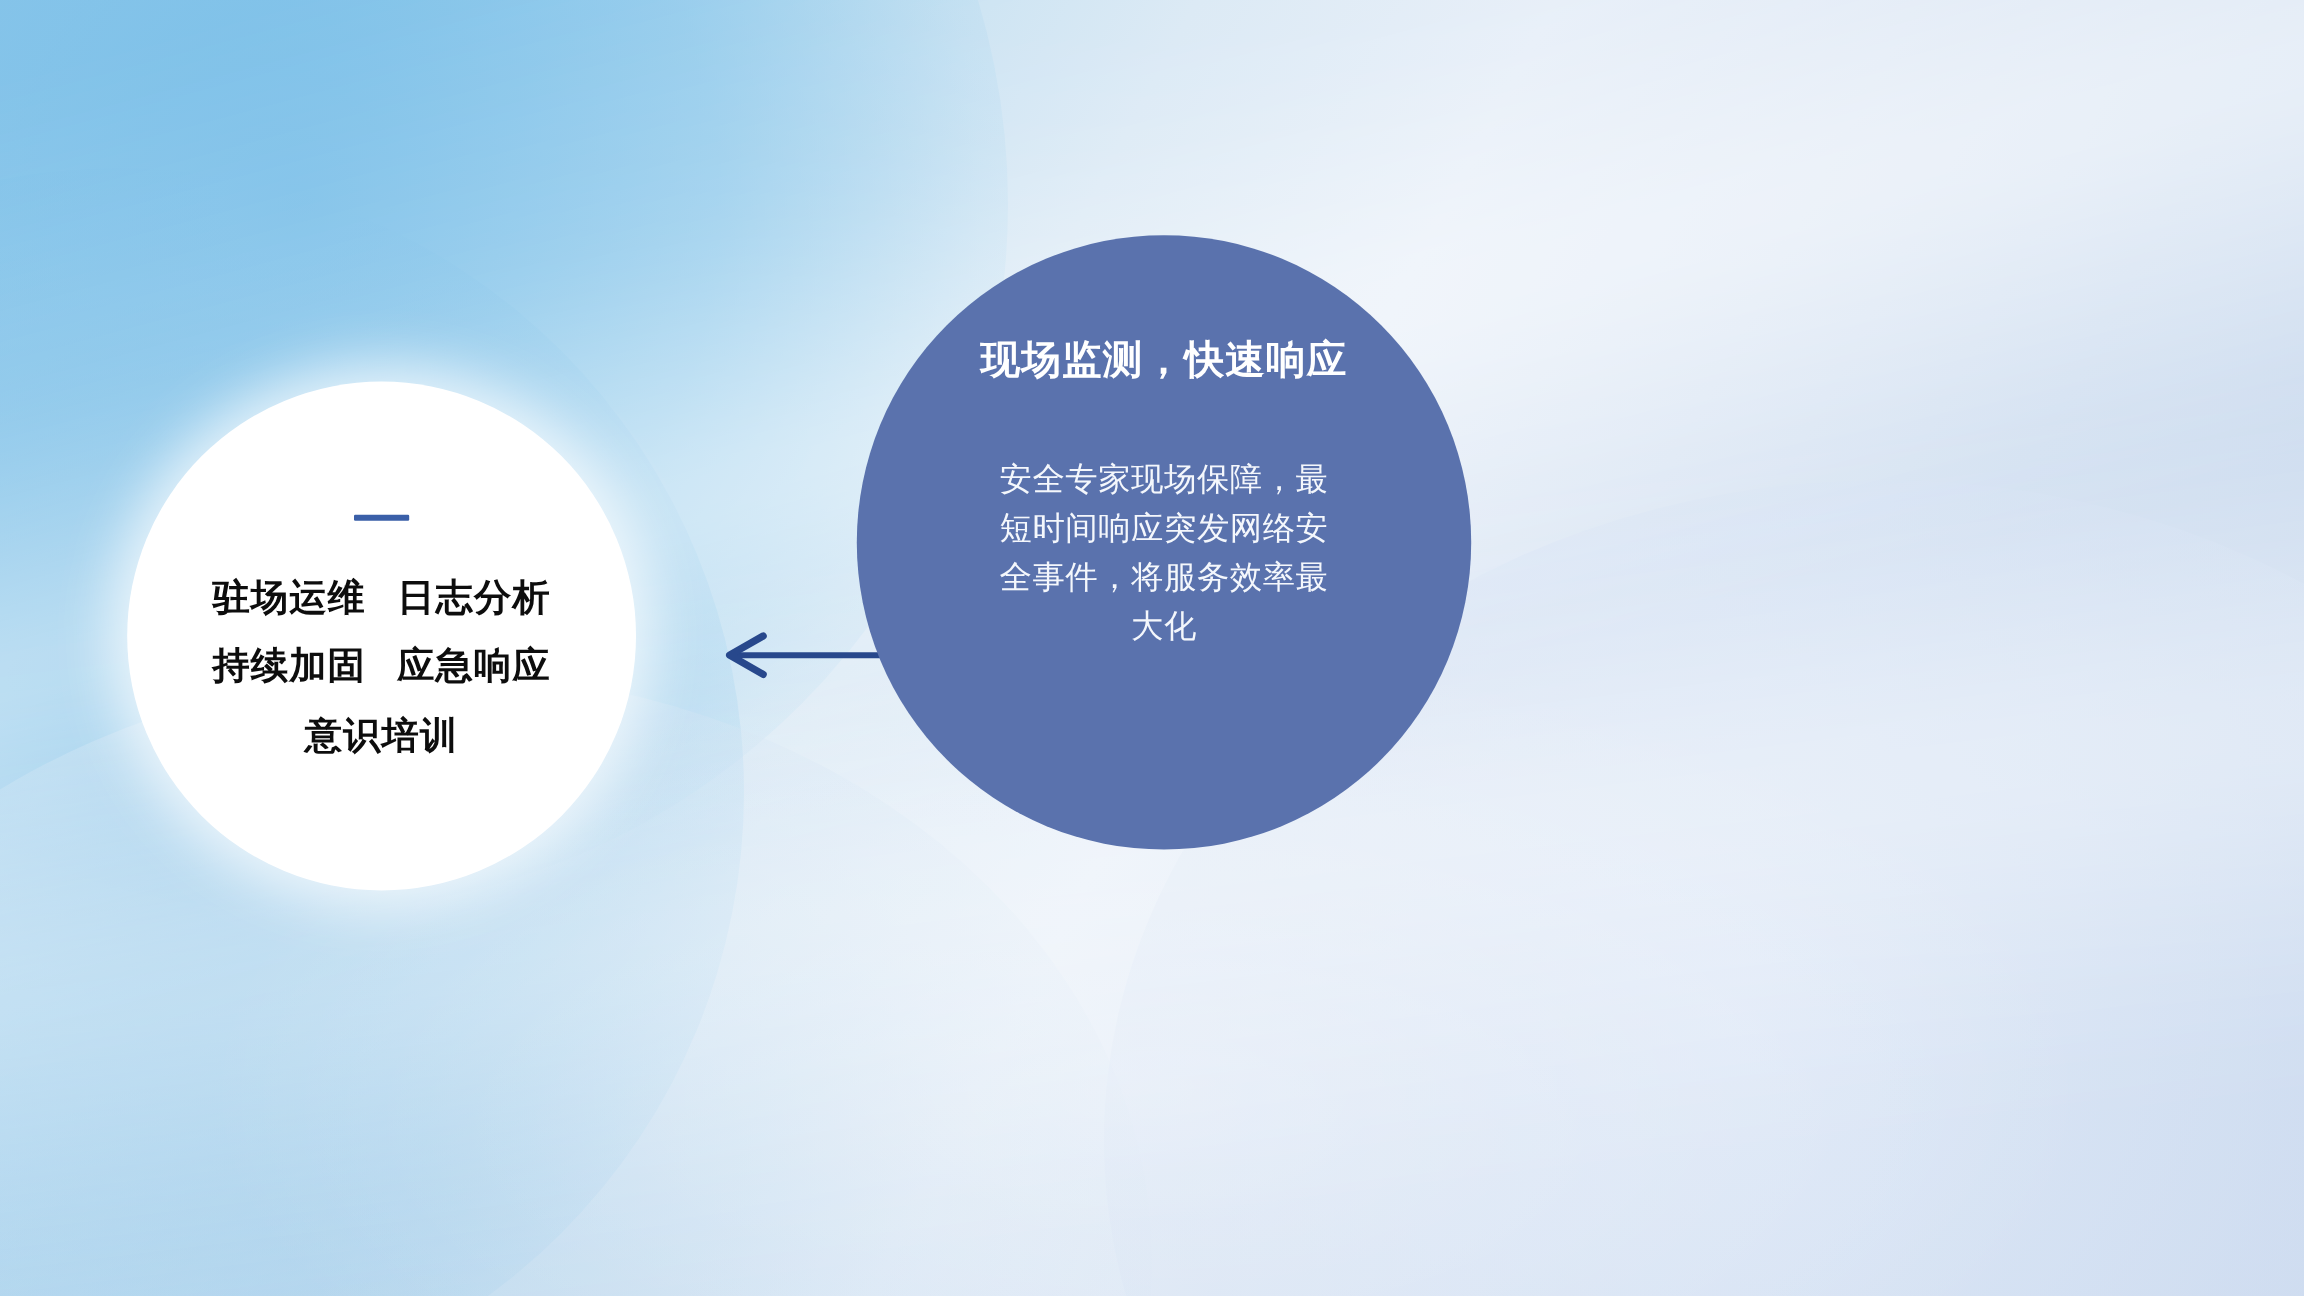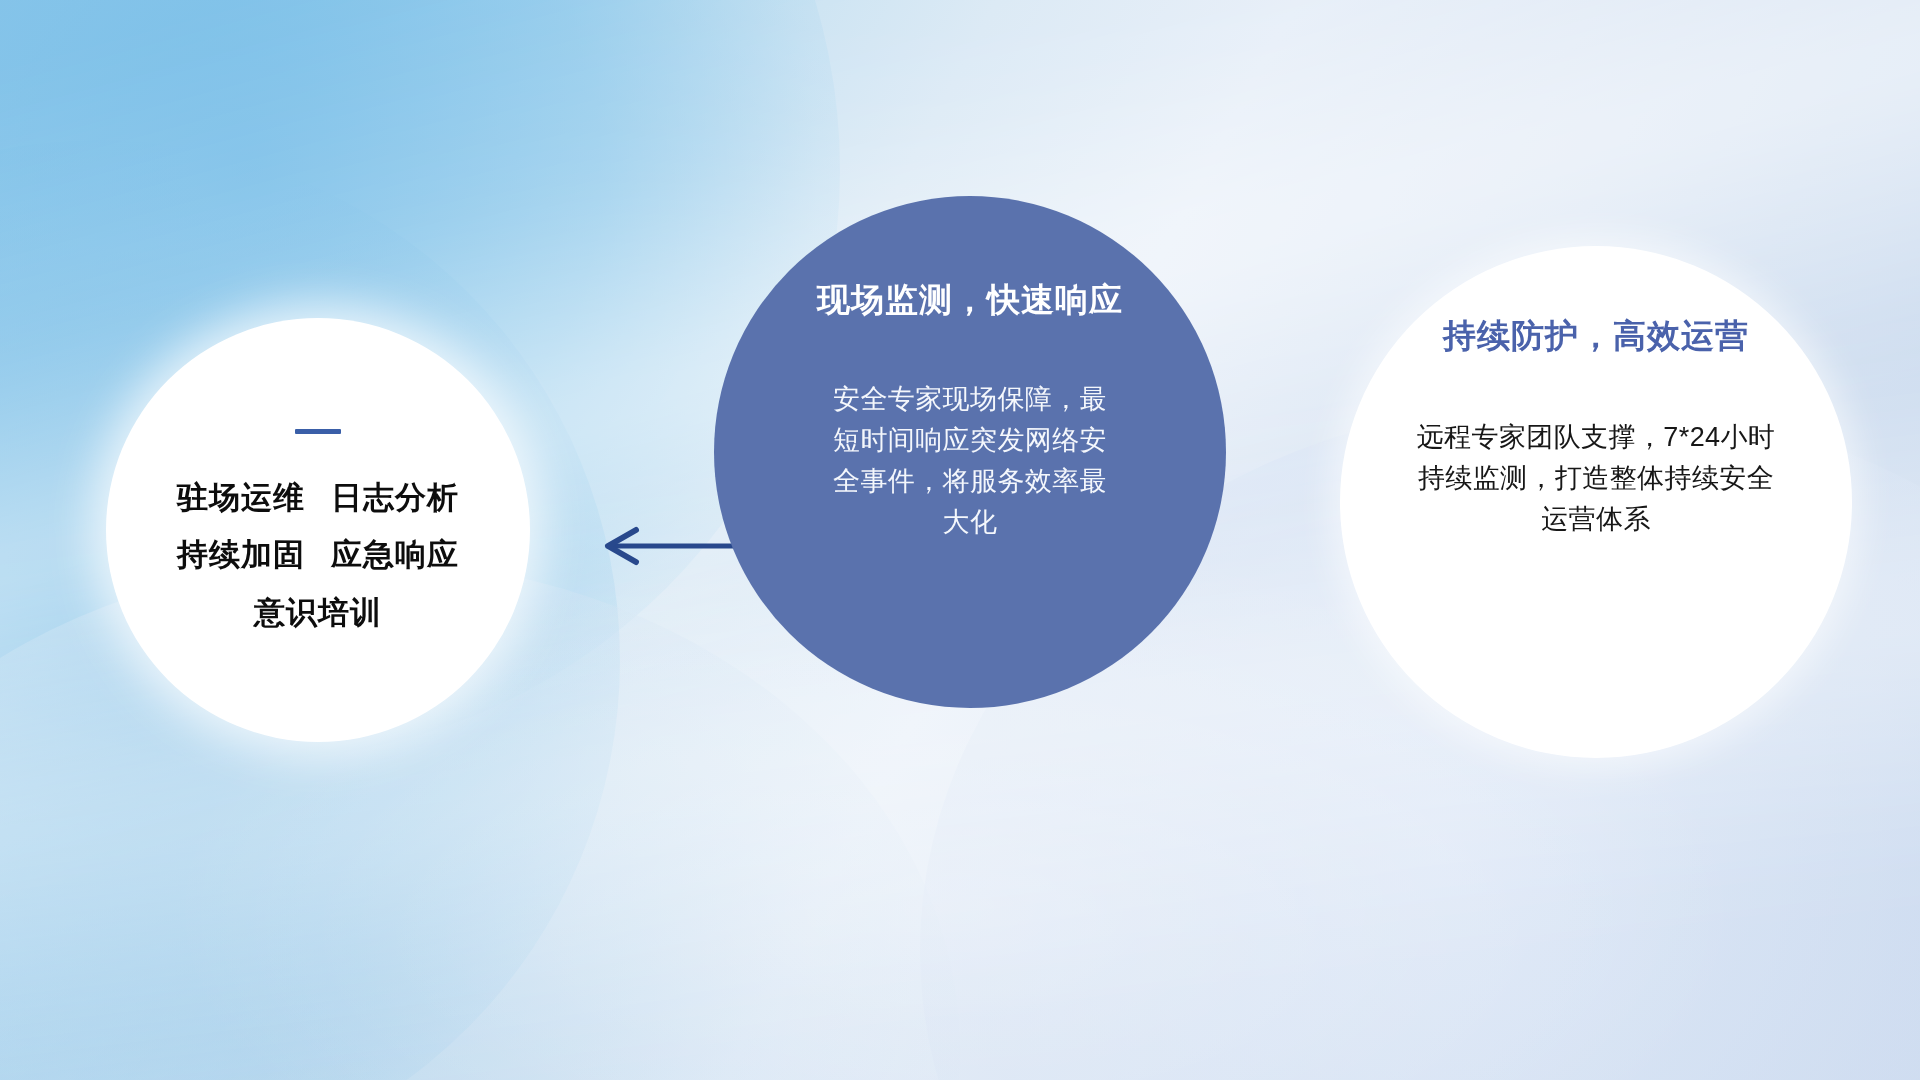--- a/index.html
+++ b/index.html
@@ -204,20 +204,14 @@
     </div>
   </div>
 
   <div class="circle circle-mid">
     <div class="mid-inner">
       <div class="mid-title">现场监测，快速响应</div>
       <div class="mid-body">安全专家现场保障，最短时间响应突发网络安全事件，将服务效率最大化</div>
     </div>
   </div>
 
-  <div class="circle circle-right">
-    <div class="right-inner">
-      <div class="right-title">持续防护，高效运营</div>
-      <div class="right-body">远程专家团队支撑，7*24小时持续监测，打造整体持续安全运营体系</div>
-    </div>
-  </div>
 
 </div>
 
 </body></html>

